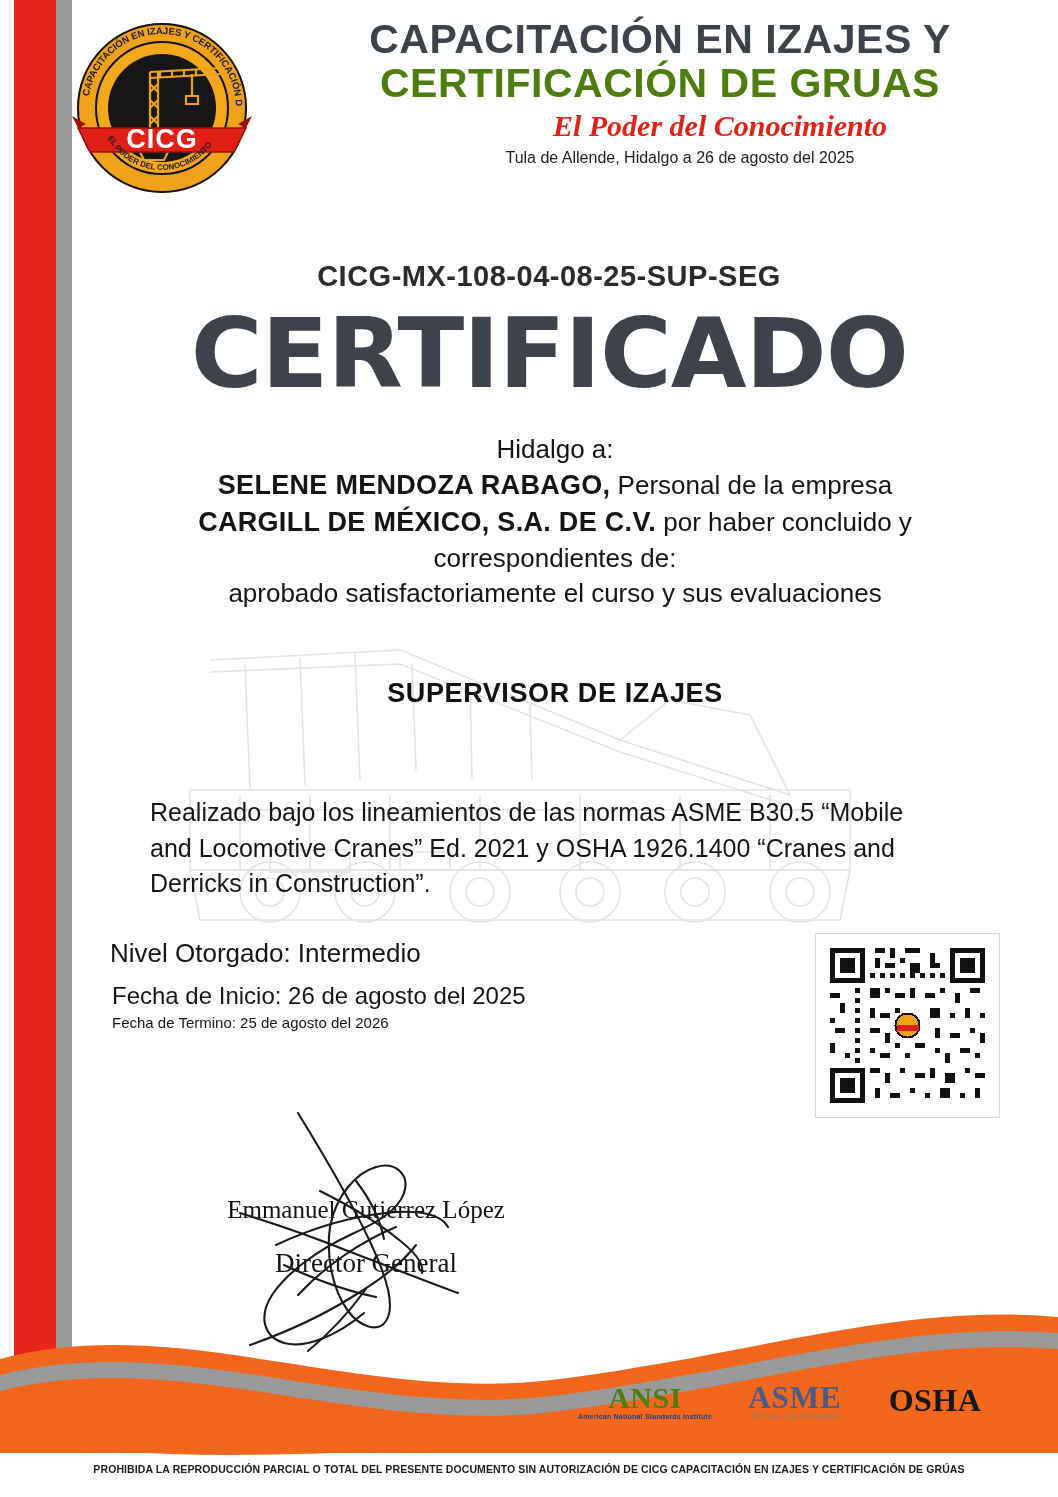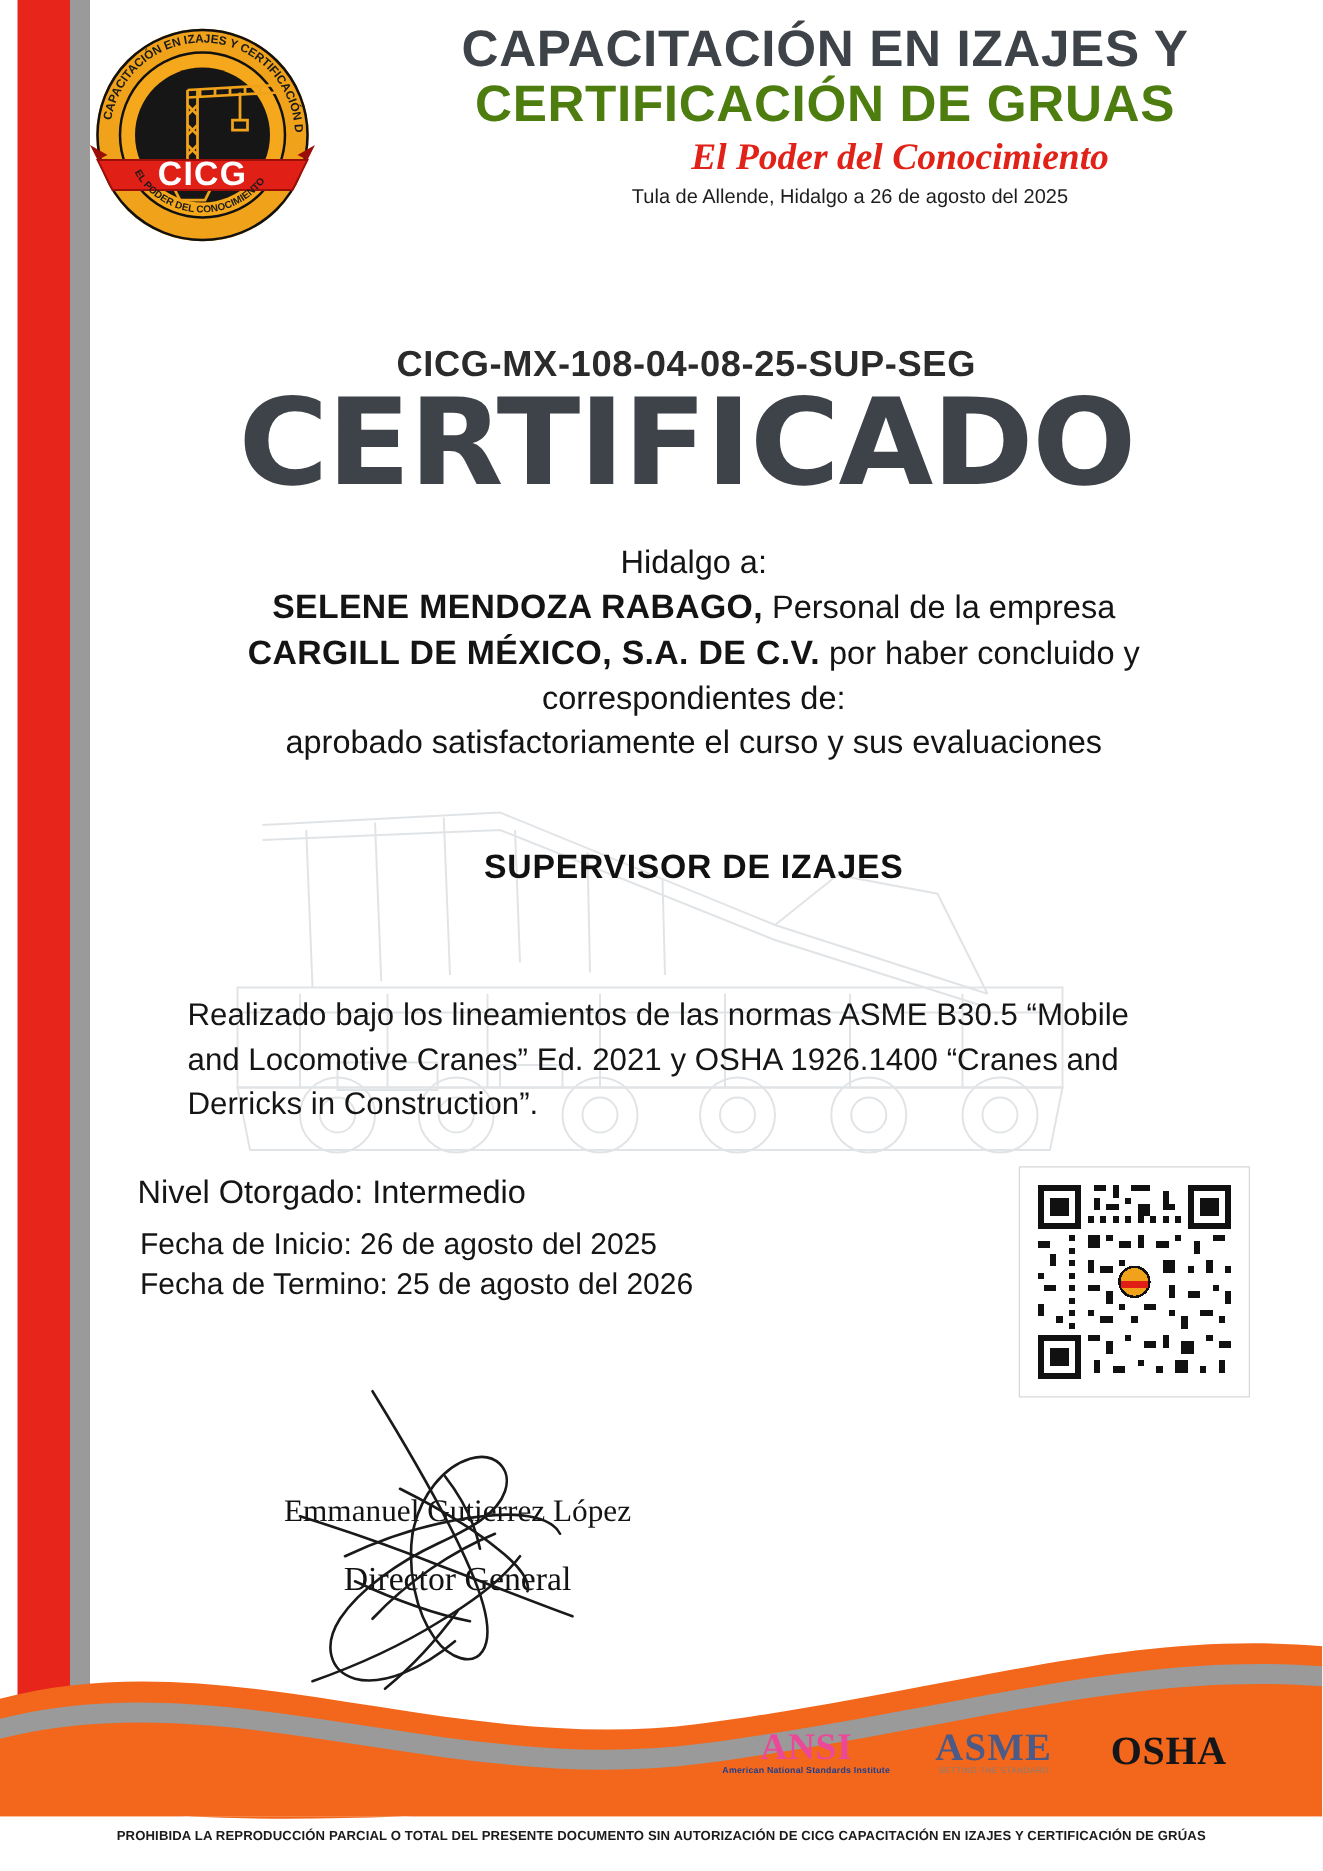--- a/index.html
+++ b/index.html
@@ -119,21 +119,20 @@
     position: absolute;
     left: 0; top: 260px;
     width: 1058px;
     text-align: center;
     padding-left: 40px;
     font-size: 29px;
     font-weight: bold;
     color: #2b2b2b;
     letter-spacing: .5px;
     z-index: 5;
-    margin-top: 16px;
   }
   .cert-word {
     position: absolute;
     left: 0; top: 298px;
     width: 1058px;
     text-align: center;
     padding-left: 40px;
     font-family: "DejaVu Sans", sans-serif;
     font-size: 96px;
     font-weight: bold;
@@ -194,21 +193,21 @@
   .date-start {
     position: absolute;
     left: 112px; top: 982px;
     font-size: 24px;
     color: #151515;
     z-index: 5;
   }
   .date-end {
     position: absolute;
     left: 112px; top: 1014px;
-    font-size: 24px;
+    font-size: 15px;
     color: #151515;
     z-index: 5;
   }
 
   
   .qr-box {
     position: absolute;
     left: 815px; top: 933px;
     width: 185px; height: 185px;
     background: #fff;
@@ -263,21 +262,21 @@
     display: flex;
     align-items: center;
     justify-content: space-between;
     z-index: 9;
   }
   .ansi-logo { position: relative; width: 140px; text-align: center; }
   .ansi-word {
     font-family: "Liberation Serif", serif;
     font-weight: bold;
     font-size: 30px;
-    color: #ec4899;
+    color: #4d7c0f;
     letter-spacing: .5px;
   }
   .ansi-sub {
     font-size: 7px;
     color: #1d3f8f;
     font-weight: bold;
     letter-spacing: .2px;
     margin-top: -2px;
   }
   .asme-logo { width: 130px; text-align: center; }

